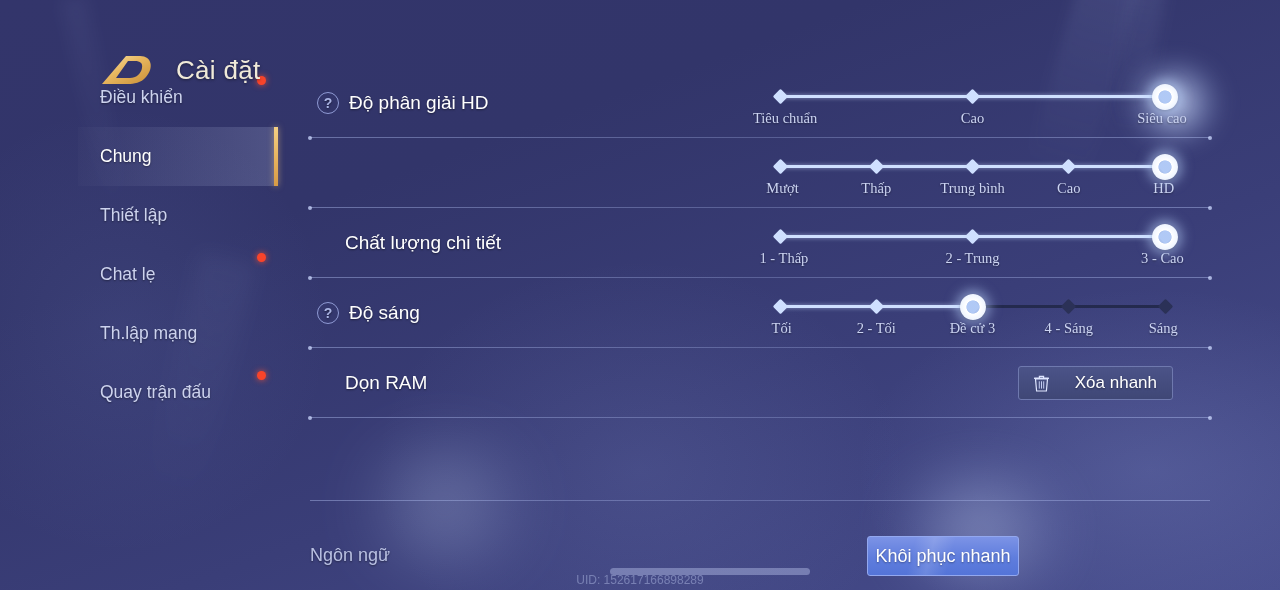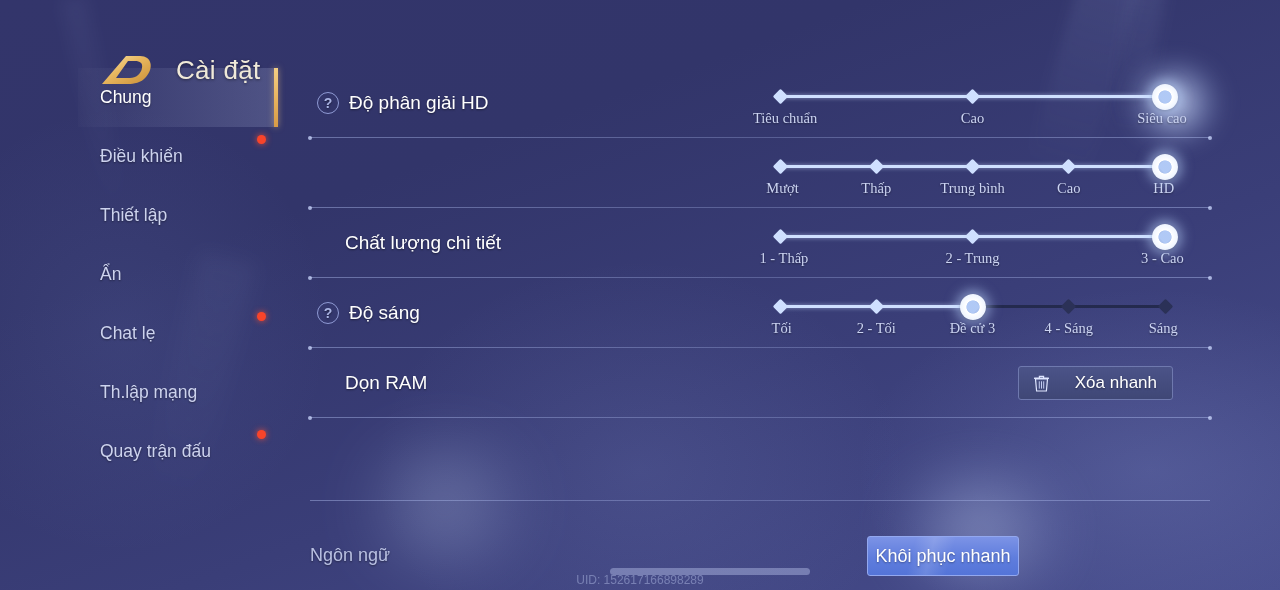--- a/index.html
+++ b/index.html
@@ -278,32 +278,29 @@
           <stop offset="100%" stop-color="#c98f37"></stop>
         </linearGradient>
       </defs>
       <path d="M6 34 L30 6 L44 6 C56 6 58 18 50 27 C45 33 38 34 32 34 Z
                M20 28 L34 28 C40 28 45 24 46 18 C47 13 44 11 39 11 L32 11 Z" fill="url(#gold)" fill-rule="evenodd"></path>
     </svg>
     <div class="header-title">Cài đặt</div>
   </div>
 
   <div class="sidebar" id="sidebar">
-      <div class="sidebar-item active">
-        <span>Chung</span>
-      </div>
       <div class="sidebar-item">
         <span>Điều khiển</span>
         <span class="badge-dot"></span>
       </div>
+      <div class="sidebar-item active">
+        <span>Chung</span>
+      </div>
       <div class="sidebar-item">
         <span>Thiết lập</span>
-      </div>
-      <div class="sidebar-item">
-        <span>Ẩn</span>
       </div>
       <div class="sidebar-item">
         <span>Chat lẹ</span>
         <span class="badge-dot"></span>
       </div>
       <div class="sidebar-item">
         <span>Th.lập mạng</span>
       </div>
       <div class="sidebar-item">
         <span>Quay trận đấu</span>

